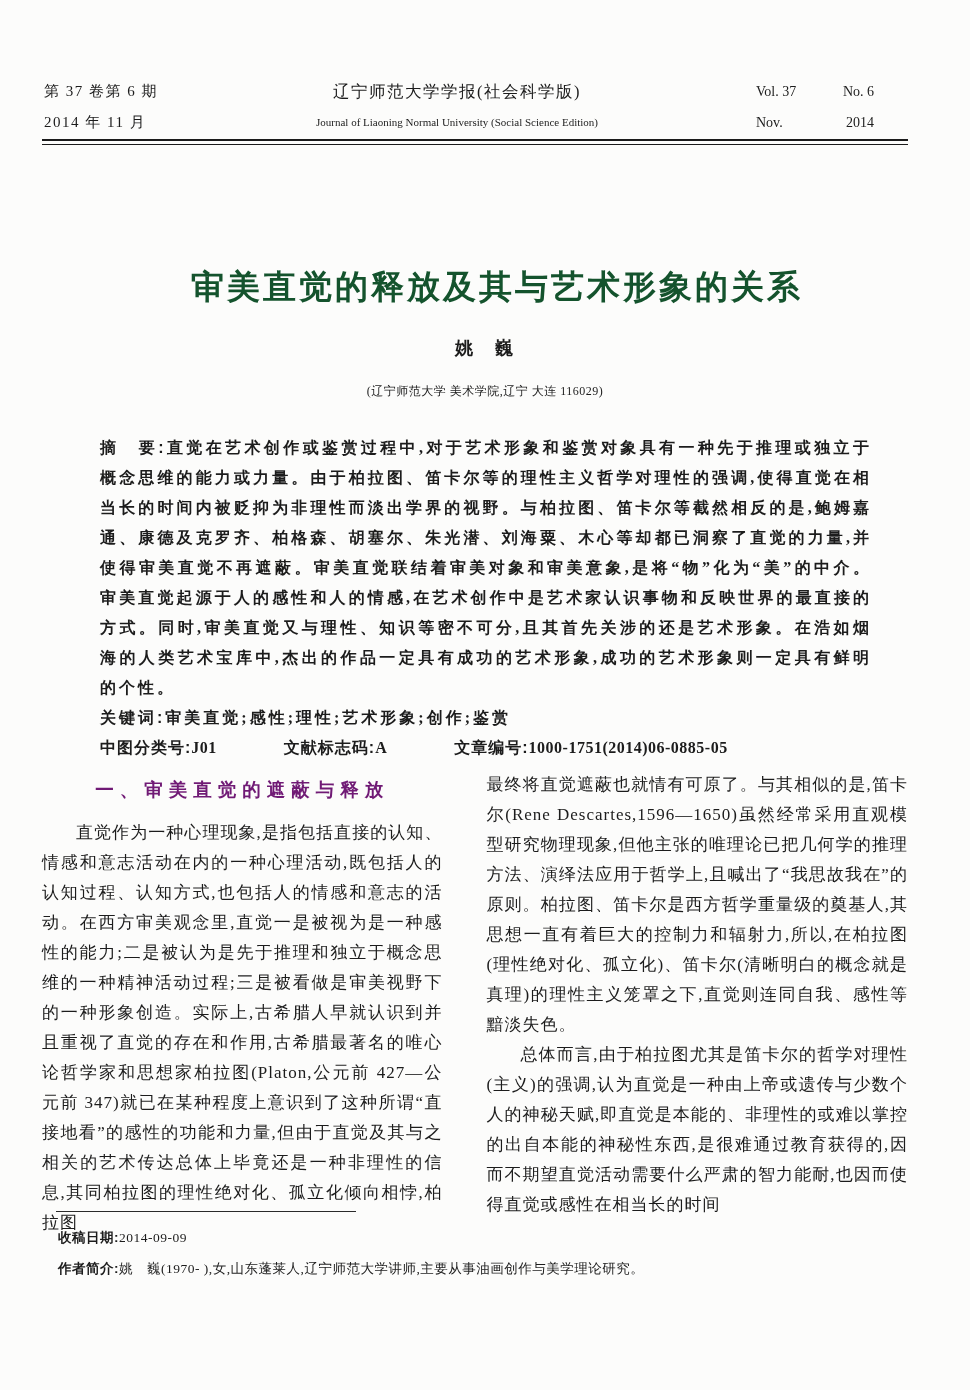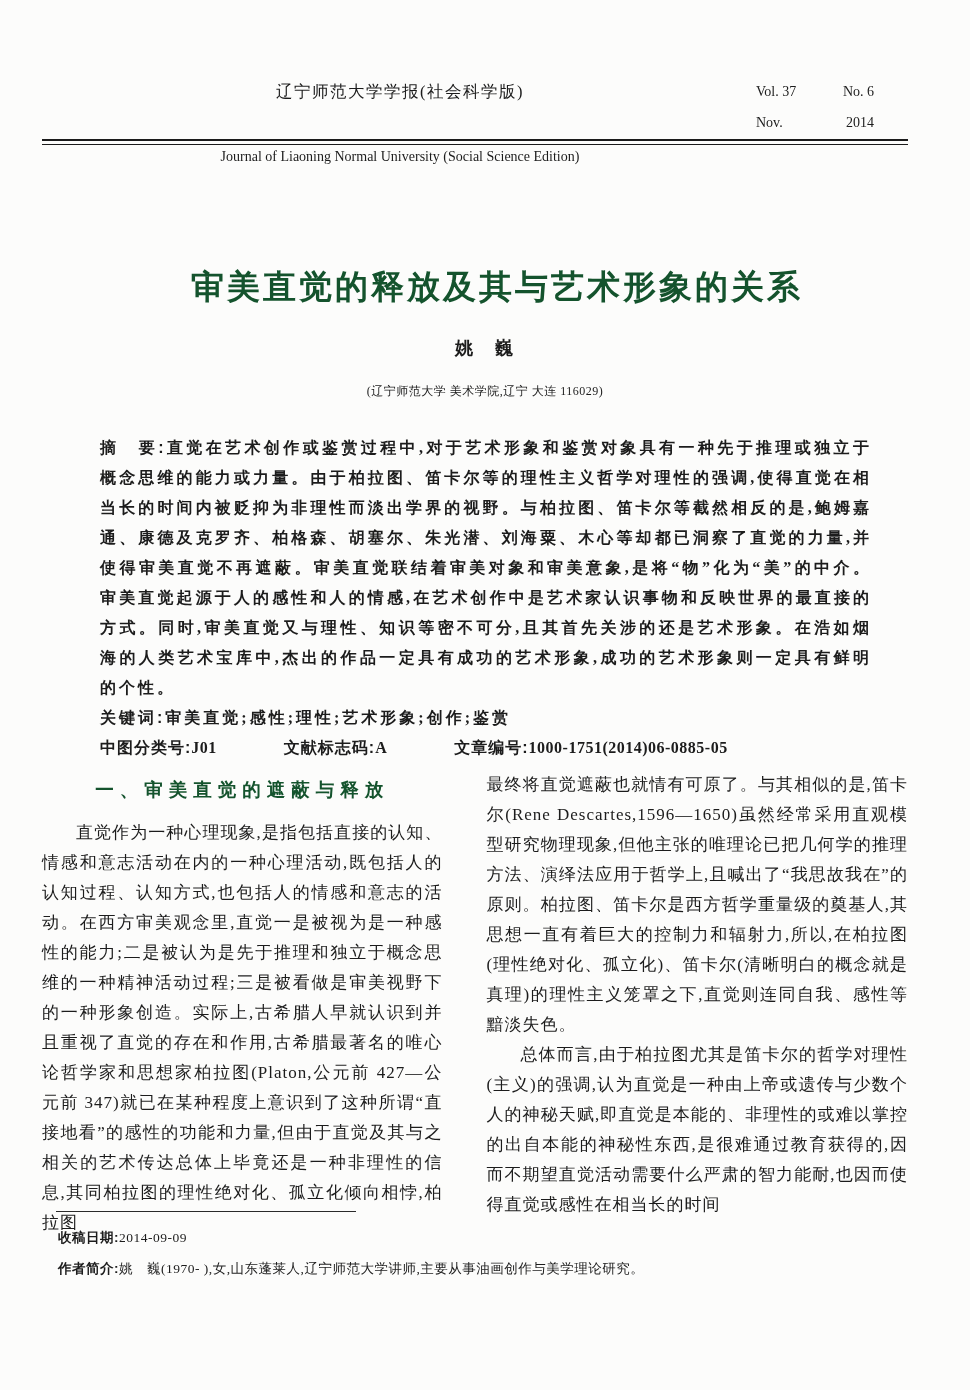--- a/index.html
+++ b/index.html
@@ -11,21 +11,21 @@
 
   
   .masthead {
     position:absolute; top:76px; left:44px; width:864px;
     display:flex; justify-content:space-between; align-items:flex-start;
   }
   .mast-left { text-align:left; }
   .mast-left .cn-line { font-size:15px; line-height:31px; letter-spacing:1.5px; white-space:nowrap; }
   .mast-center { text-align:center; flex:1; }
   .mast-center .cn-title { font-size:16.5px; line-height:31px; letter-spacing:1.5px; }
-  .mast-center .en-title { font-size:14px; line-height:31px;margin-top:34px; }
+  .mast-center .en-title { font-size:11px; line-height:31px; }
   .mast-right { width:118px; margin-right:34px; }
   .mast-right .row { display:flex; justify-content:space-between; font-size:14px; line-height:31px; }
 
   .rule-double {
     position:absolute; top:139px; left:42px; width:866px; height:3px;
     border-top:2.5px solid #1b1b1b; border-bottom:1.5px solid #1b1b1b;
   }
 
   
   .article-title {
@@ -59,21 +59,21 @@
   .columns {
     position:absolute; top:770px; left:42px; width:866px;
     display:flex; gap:14px;
   }
   .col { text-align:justify; font-size:17px; line-height:30px; letter-spacing:1px; }
   .col-left  { width:415px; }
   .col-right { width:437px;margin-left:30px; }
   .section-heading {
     margin:5px 0 13px 0; text-align:center;
     font-family:"Liberation Sans", sans-serif;
-    font-size:18.5px; font-weight:bold; letter-spacing:6px; color:#14532d;
+    font-size:18.5px; font-weight:bold; letter-spacing:6px; color:#701a75;
   }
   .para { margin:0; }
   .para.indent { text-indent:2em; }
 
   
   .footnote-rule {
     position:absolute; top:1211px; left:56px; width:300px;
     border-top:1.5px solid #2a2a2a;
   }
   .footnote {
@@ -82,20 +82,24 @@
   }
   .footnote p { margin:0; }
   .footnote .label { font-family:"Liberation Sans", sans-serif; font-weight:bold; }
 </style>
 </head>
 <body>
 
 <div class="page">
 
   <header class="masthead">
+    <div class="mast-left">
+      <div class="cn-line">第 37 卷第 6 期</div>
+      <div class="cn-line">2014 年 11 月</div>
+    </div>
     <div class="mast-center">
       <div class="cn-title">辽宁师范大学学报(社会科学版)</div>
       <div class="en-title">Journal of Liaoning Normal University (Social Science Edition)</div>
     </div>
     <div class="mast-right">
       <div class="row">
         <span>Vol. 37</span>
         <span>No. 6</span>
       </div>
       <div class="row">

